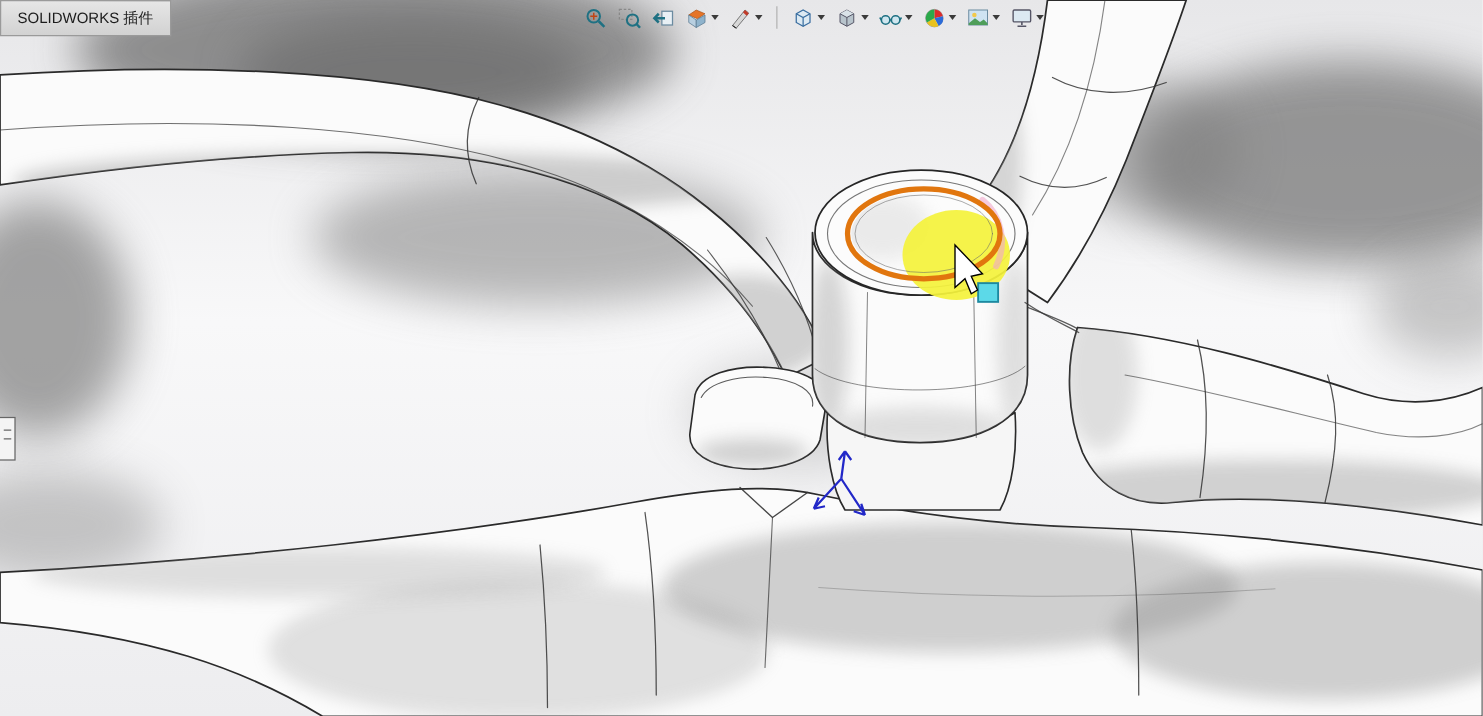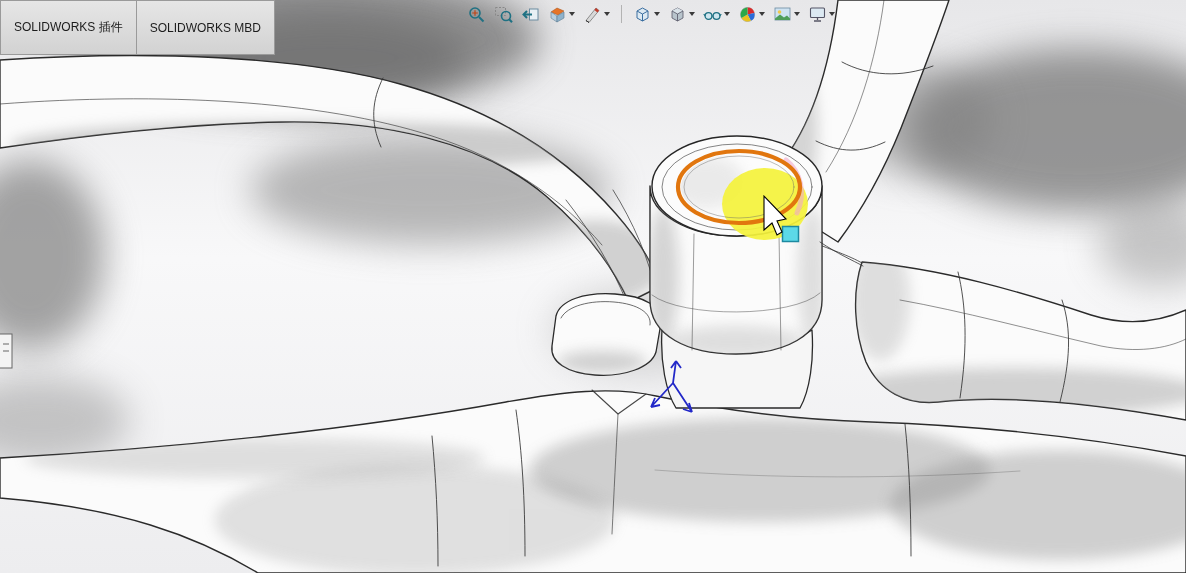--- a/index.html
+++ b/index.html
@@ -7,21 +7,21 @@
     width:1186px;height:573px;overflow:hidden;
     font-family:"Liberation Sans", sans-serif;
     background:#f0f0f1;
   }
   .stage{position:relative;width:1186px;height:573px;overflow:hidden;}
   .stage > svg{position:absolute;left:0;top:0;}
 
   
   .ribbon-tabs{position:absolute;left:0;top:0;display:flex;z-index:10;}
   .tab{
-    height:21px;padding:16px 13px;display:flex;align-items:center;
+    height:21px;padding:3px 13px;display:flex;align-items:center;
     background:linear-gradient(#e6e6e6,#d2d2d2);
     border:1px solid var(--tab-border,#9a9a9a);
     border-left:none;
     font-size:12px;color:#1c1c1c;white-space:nowrap;cursor:pointer;
   }
   .tab:first-child{border-left:1px solid var(--tab-border,#9a9a9a);}
 
   
   .hud-toolbar{
     position:absolute;left:466px;top:2px;height:24px;z-index:10;
@@ -200,23 +200,20 @@
     <g>
       <rect x="782.5" y="226.5" width="16" height="15" style="fill:var(--selection-box,#5cd9e8);stroke:var(--selection-border,#1d89a0)" stroke-width="1.5"></rect>
       <path d="M 764,196 L 764,230 L 772,223 L 777,235 L 782,232 L 777,221 L 786,219 Z" fill="#ffffff" stroke="#000" stroke-width="1.1"></path>
     </g>
   </svg>
 
   <div class="ribbon-tabs">
     <div class="tab">
       <span>SOLIDWORKS 插件</span>
     </div>
-    <div class="tab">
-      <span>SOLIDWORKS MBD</span>
-    </div>
   </div>
 
   <div class="hud-toolbar">
       <button class="tb-btn">
         <span class="tb-ic">
           <svg viewBox="0 0 19 19">
             <circle cx="8" cy="8" r="5" fill="none" stroke="#1f7183" stroke-width="1.6"></circle>
             <line x1="12" y1="12" x2="16.5" y2="16.5" stroke="#1f7183" stroke-width="2"></line>
             <path d="M8 5.2v5.6M5.2 8h5.6" stroke="#c04515" stroke-width="1.2"></path>
           </svg>

